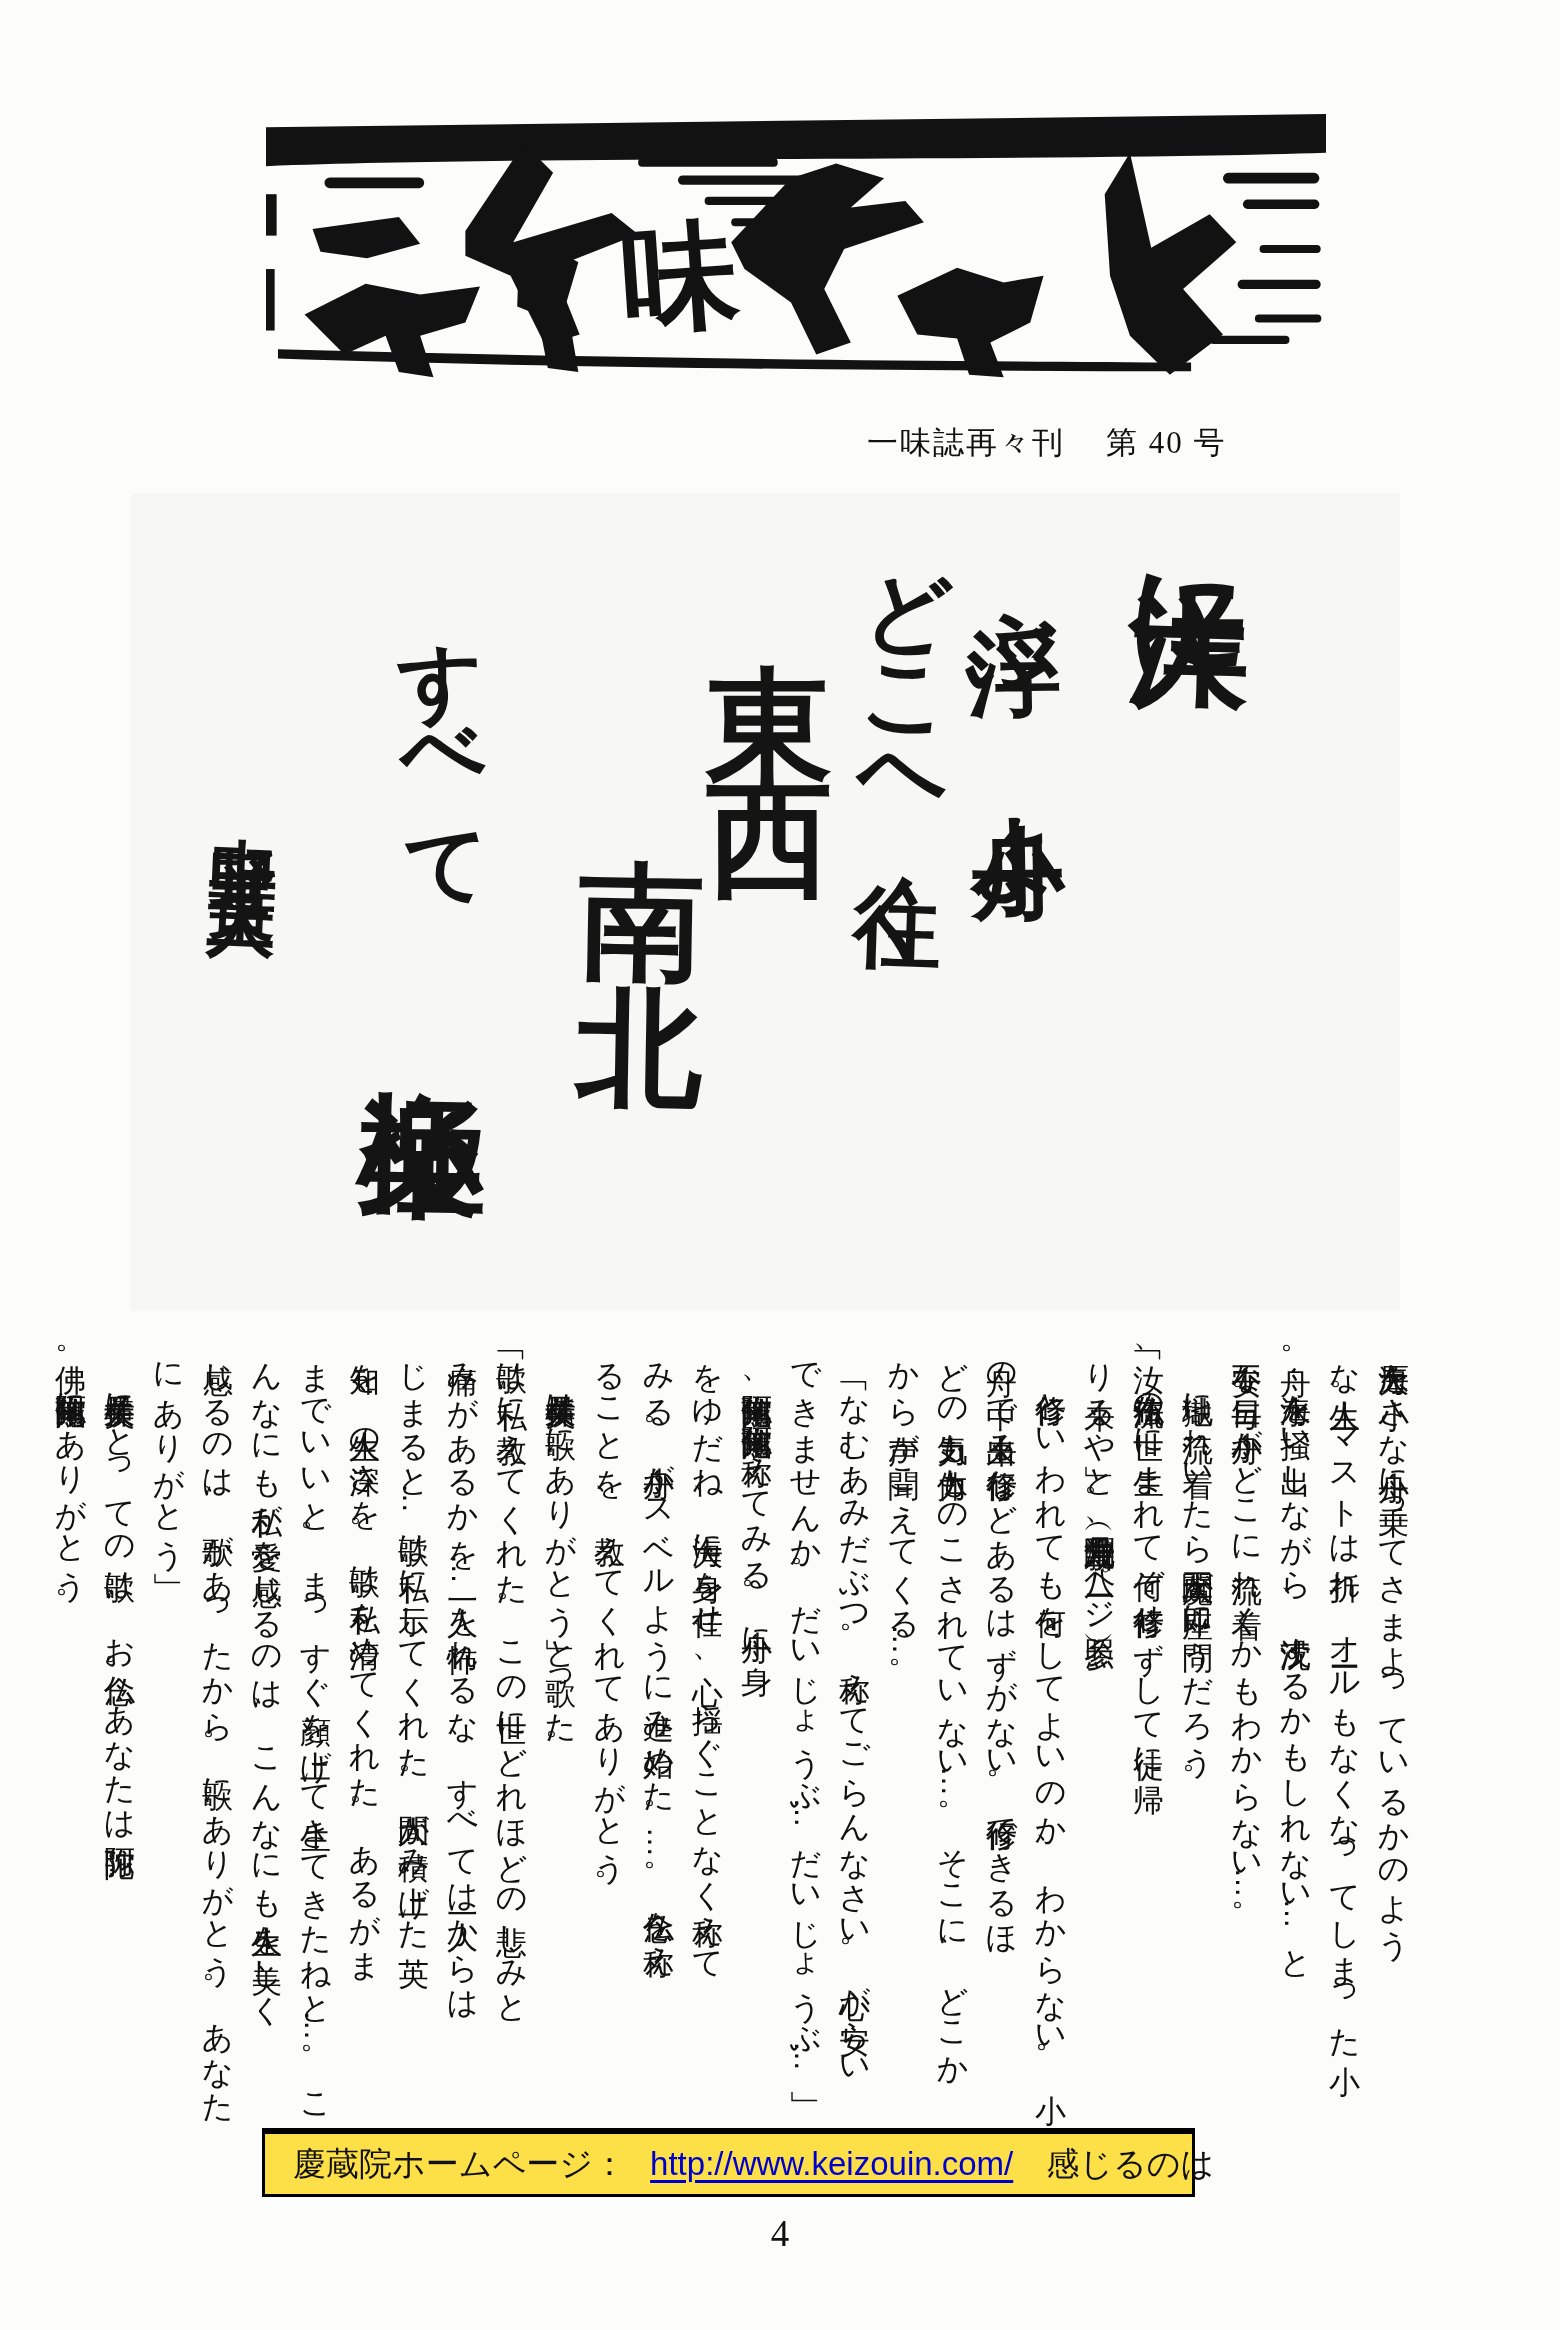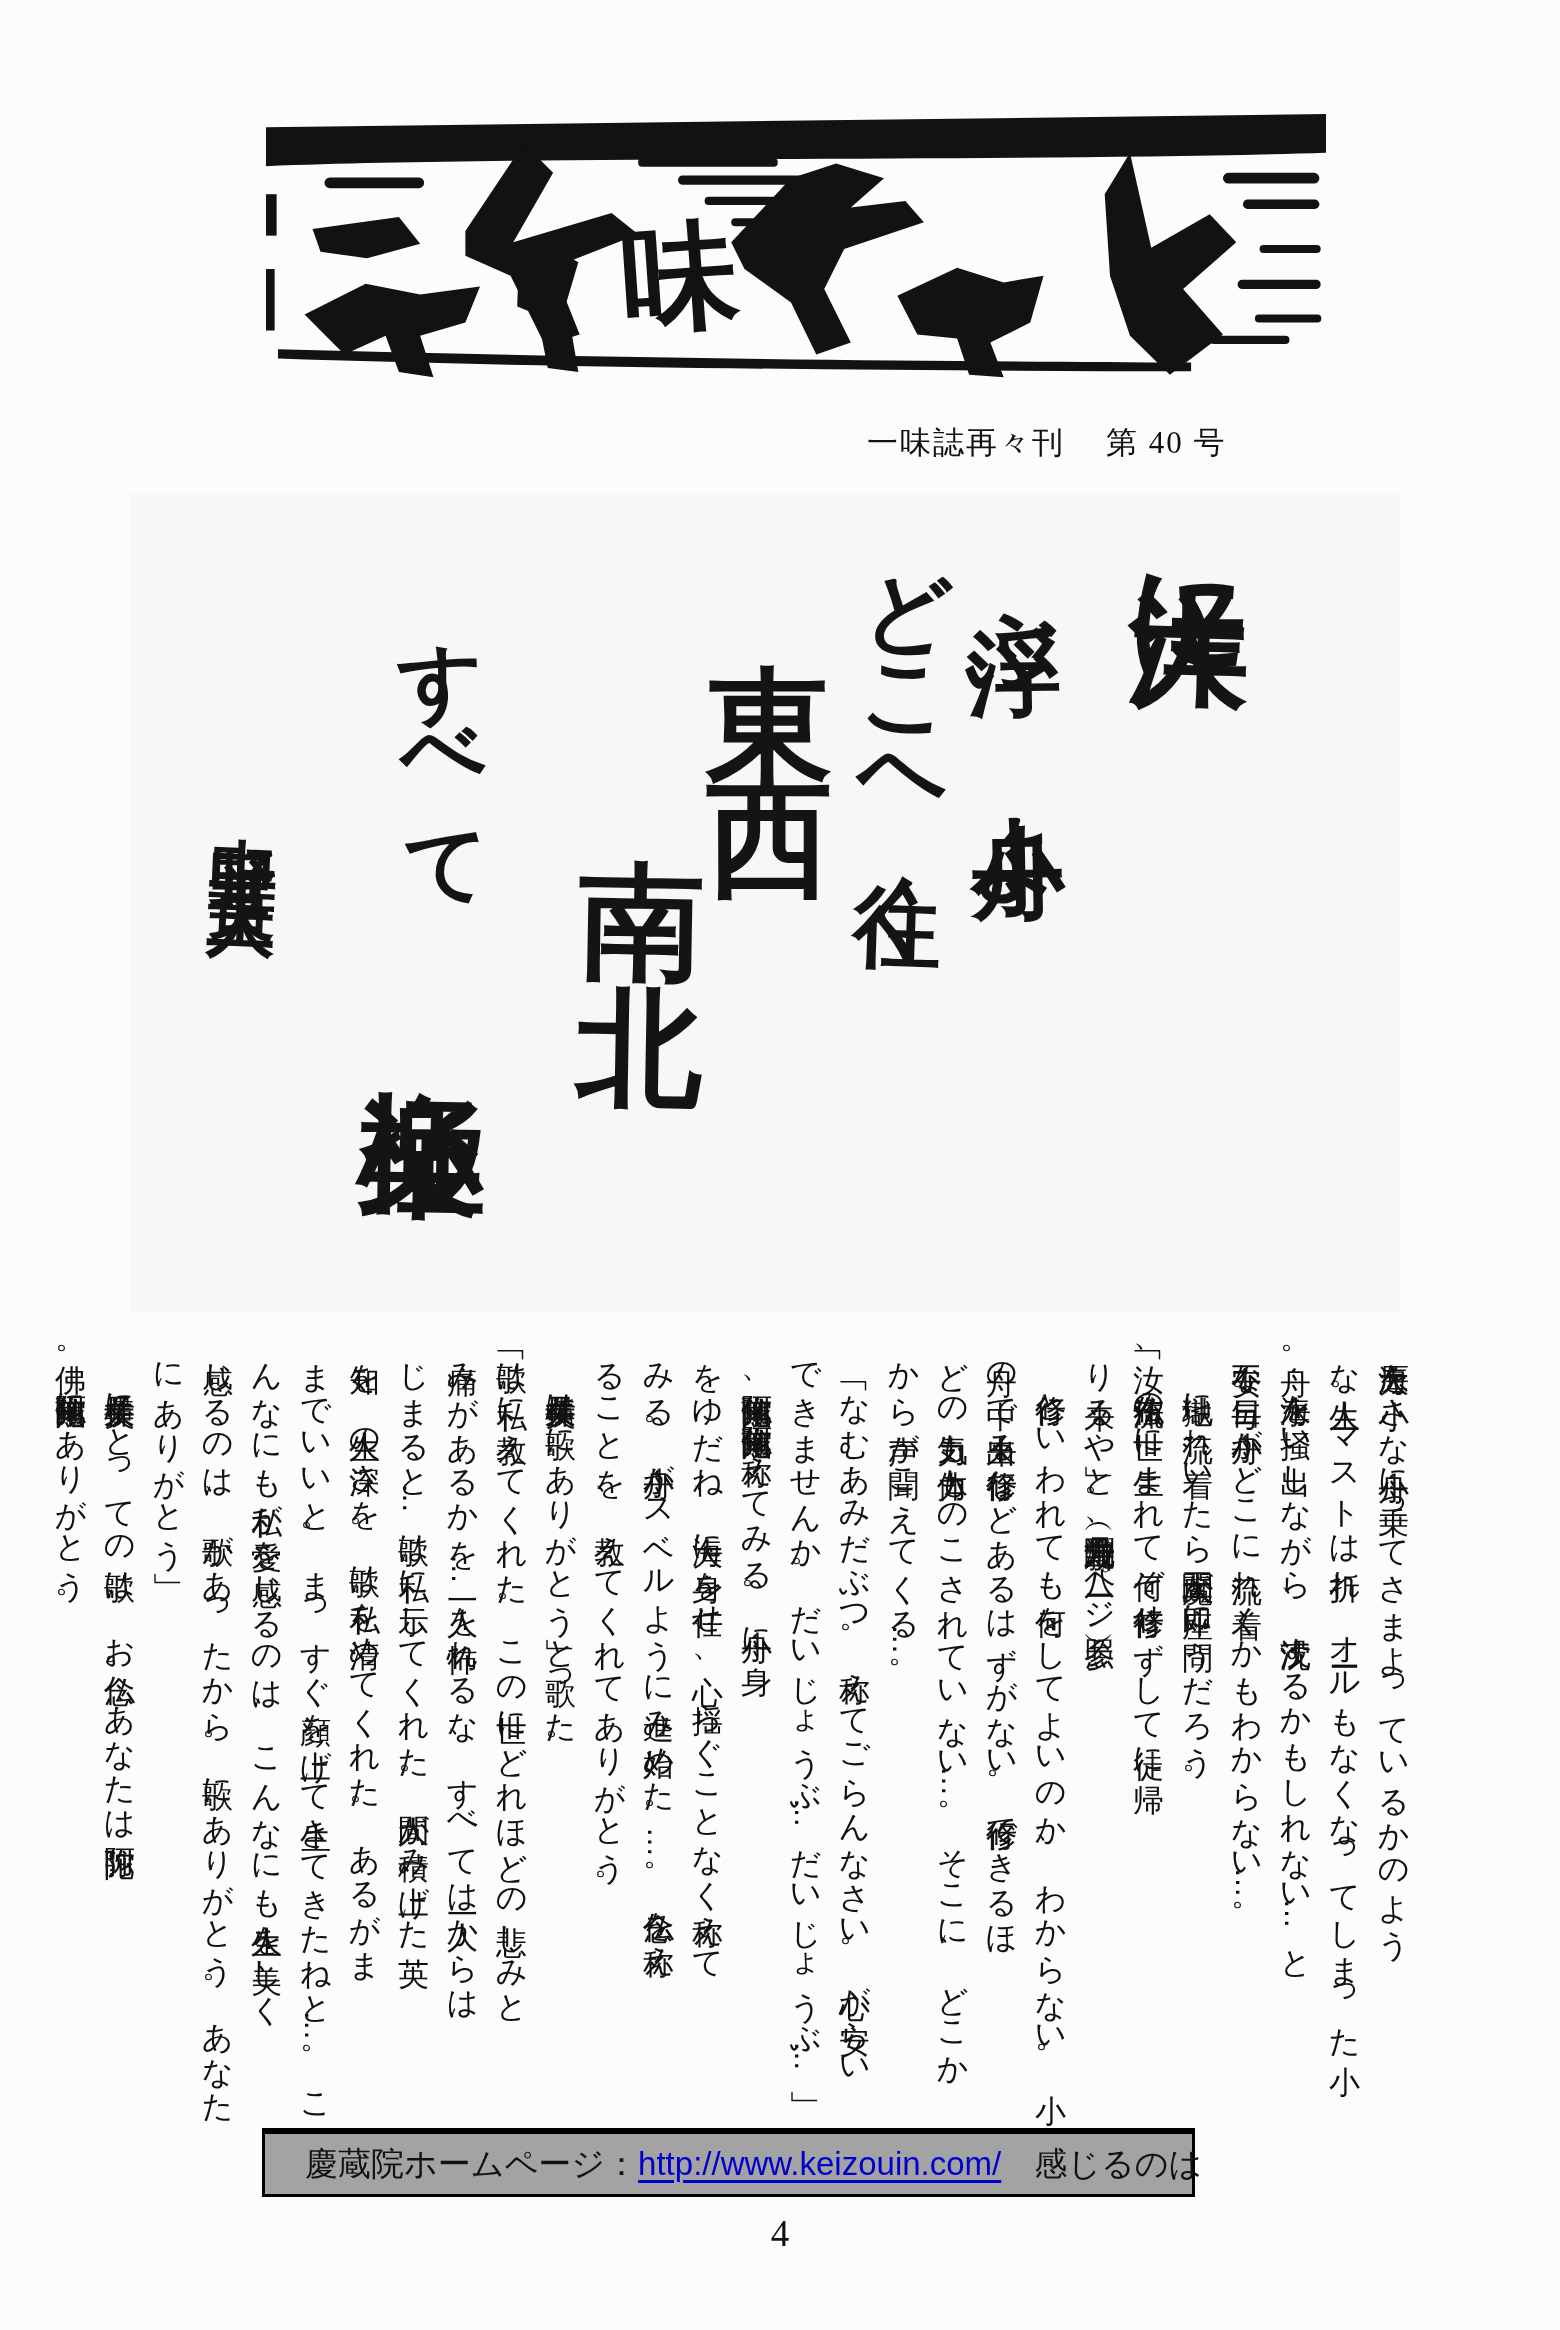--- a/index.html
+++ b/index.html
@@ -67,29 +67,30 @@
     color: #111;
   }
 
   
   .footer-box {
     position: absolute; left: 262px; top: 2128px;
     width: 933px; height: 69px;
     border: 3.3px solid #000;
     border-top-width: 6.6px;
     display: flex; align-items: center;
-    padding-left: 40px;
+    padding-left: 28px;
     font-size: 33px;
     white-space: nowrap;
-    background: #a3a3a3;
+    background: #fde047;
   }
   .footer-box a {
     color: #0000cc;
     text-decoration: underline;
     text-underline-offset: 5.3px;
+    margin-left: 24px;
   }
   .page-num {
     position: absolute; left: 0; top: 2212px; width: 1560px;
     text-align: center;
     font-family: "Liberation Serif", "DejaVu Serif", serif;
     font-size: 37px;
   }
 </style>
 </head>
 <body>

